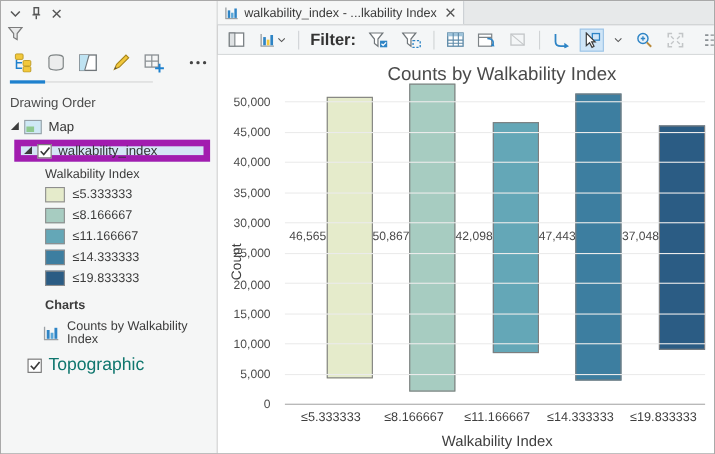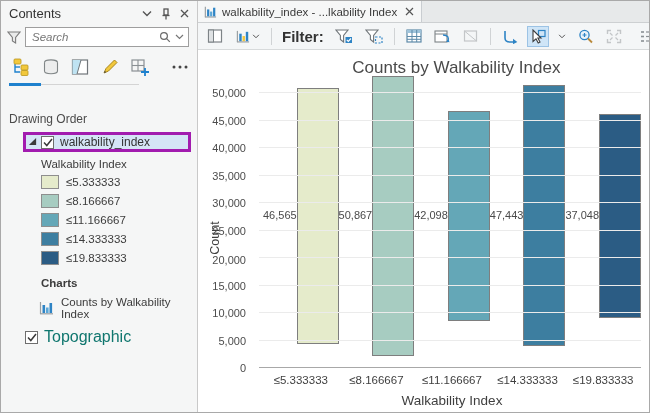--- a/index.html
+++ b/index.html
@@ -18,29 +18,29 @@
   .searchbox { flex:1; height:20px; background:#fff; border:1px solid #9e9e9e; display:flex; align-items:center; padding:0 4px 0 6px; }
   .searchbox input { flex:1; border:none; outline:none; font-family:"Liberation Sans",sans-serif; font-style:italic; font-size:11.5px; color:#555; background:transparent; width:60px; }
   .searchbox input::placeholder { color:#757575; font-style:italic; }
 
   .panel-toolbar { display:flex; align-items:center; gap:11px; padding:8px 8px 4px 10px; }
   .panel-toolbar .tbi { width:22px; height:20px; display:flex; align-items:center; justify-content:center; }
   .tab-underline { position:relative; height:3px; margin:2px 8px 0 8px; }
   .tab-underline .track { position:absolute; left:0; right:50px; top:1px; height:1px; background:#d4d4d4; }
   .tab-underline .active { position:absolute; left:0; width:32px; top:0; height:3px; background:#1e81ce; }
 
-  .drawing-order { font-size:12px; color:#4b4b4b; padding:10px 8px 6px 8px;margin-top:16px; }
+  .drawing-order { font-size:12px; color:#4b4b4b; padding:10px 8px 6px 8px; }
 
   .tree { position:relative; font-size:12px; }
   .tree-row { display:flex; align-items:center; height:18px; }
   .expander { width:10px; height:10px; margin-right:3px; flex:none; }
   .map-row { padding-left:8px; margin-bottom:3px; }
   .mapicon { width:16px; height:13px; border:1px solid #97a0a6; background:#cfe9f5; position:relative; margin-right:6px; flex:none; }
   .mapicon::after { content:""; position:absolute; left:1px; bottom:1px; width:7px; height:5px; background:#8fc98f; }
-  .layer-row { margin:0 6px 0 22px; padding:1px 4px 1px 2px; background:#d5e5f6; border:3px solid #a21caf; height:20px; }
+  .layer-row { margin:0 6px 0 12px; padding:1px 4px 1px 2px; background:#d5e5f6; border:6px solid #a21caf; height:20px; }
   .checkbox { width:13px; height:13px; background:#fff; border:1px solid #6e6e6e; display:flex; align-items:center; justify-content:center; margin-right:6px; flex:none; }
   .legend-title { font-size:11.5px; color:#3c3c3c; padding:6px 0 4px 40px; }
   .legend-rows { display:flex; flex-direction:column; gap:4px; padding-left:40px; }
   .legend-row { display:flex; align-items:center; height:15px; }
   .legend-swatch { width:18px; height:14px; border:1px solid #8e8e8e; margin-right:7px; flex:none; }
   .legend-label { font-size:11.5px; color:#3c3c3c; }
   .charts-label { font-size:11.5px; font-weight:bold; color:#3c3c3c; padding:12px 0 4px 40px; }
   .chart-item { display:flex; align-items:center; padding:3px 0 2px 38px; }
   .chart-item .lbl { font-size:11.5px; color:#3c3c3c; margin-left:7px; }
   .basemap-row { display:flex; align-items:center; padding:6px 0 0 24px; }
@@ -79,21 +79,20 @@
 
   svg { display:block; }
 </style>
 </head>
 <body>
 
 <div class="window">
 
   <div class="contents">
     <div class="contents-header">
-      <span class="contents-title">Contents</span>
       <span class="hdr-icons">
         <span>
           <svg width="10" height="7" viewBox="0 0 10 7">
               <polyline points="1,1.5 5,5.5 9,1.5" fill="none" stroke="#555" stroke-width="1.4"></polyline>
             </svg>
         </span>
         <span>
           <svg width="10" height="12" viewBox="0 0 10 12">
               <rect x="3" y="1" width="4" height="6" fill="none" stroke="#555" stroke-width="1.3"></rect>
               <line x1="1.5" y1="7.5" x2="8.5" y2="7.5" stroke="#555" stroke-width="1.3"></line>
@@ -106,34 +105,20 @@
             </svg>
         </span>
       </span>
     </div>
 
     <div class="search-row">
       <span>
         <svg width="14" height="13" viewBox="0 0 14 13">
             <path d="M1 1 H13 L8.6 6.5 V12 L5.4 10 V6.5 Z" fill="#e9eaea" stroke="#7c7c7c" stroke-width="1.1"></path>
           </svg>
-      </span>
-      <span class="searchbox">
-        <input type="text" placeholder="Search" style="">
-        <span>
-          <svg width="12" height="12" viewBox="0 0 12 12">
-              <circle cx="5" cy="5" r="3.4" fill="none" stroke="#6b6b6b" stroke-width="1.2"></circle>
-              <line x1="7.6" y1="7.6" x2="10.8" y2="10.8" stroke="#6b6b6b" stroke-width="1.2"></line>
-            </svg>
-        </span>
-        <span style="margin-left:4px;">
-          <svg width="9" height="6" viewBox="0 0 9 6">
-              <polyline points="1,1 4.5,4.5 8,1" fill="none" stroke="#777" stroke-width="1.2"></polyline>
-            </svg>
-        </span>
       </span>
     </div>
 
     <div class="panel-toolbar">
       <span class="tbi">
         <svg width="20" height="18" viewBox="0 0 20 18">
           <path d="M4 6 V14 H9" fill="none" stroke="#1e81ce" stroke-width="1.4"></path>
           <path d="M4 9 H9" fill="none" stroke="#1e81ce" stroke-width="1.4"></path>
           <rect x="3" y="1" width="7" height="5" rx="1" fill="#f2c83c" stroke="#b9961e" stroke-width="0.8"></rect>
           <rect x="10" y="7" width="7" height="5" rx="1" fill="#f2c83c" stroke="#b9961e" stroke-width="0.8"></rect>
@@ -176,20 +161,29 @@
       </span>
     </div>
     <div class="tab-underline">
       <span class="track"></span>
       <span class="active"></span>
     </div>
 
     <div class="drawing-order">Drawing Order</div>
 
     <div class="tree">
+      <div class="tree-row map-row">
+        <span class="expander">
+          <svg width="9" height="9" viewBox="0 0 10 10">
+              <polygon points="1,9 9,9 9,1" fill="#3c3c3c"></polygon>
+            </svg>
+        </span>
+        <span class="mapicon"></span>
+        <span>Map</span>
+      </div>
 
       <div class="tree-row layer-row">
         <span class="expander">
           <svg width="9" height="9" viewBox="0 0 10 10">
               <polygon points="1,9 9,9 9,1" fill="#3c3c3c"></polygon>
             </svg>
         </span>
         <span class="checkbox">
           <svg width="10" height="9" viewBox="0 0 10 9">
               <polyline points="1,4.5 3.8,7.5 9,1" fill="none" stroke="#3a3a3a" stroke-width="1.5"></polyline>

